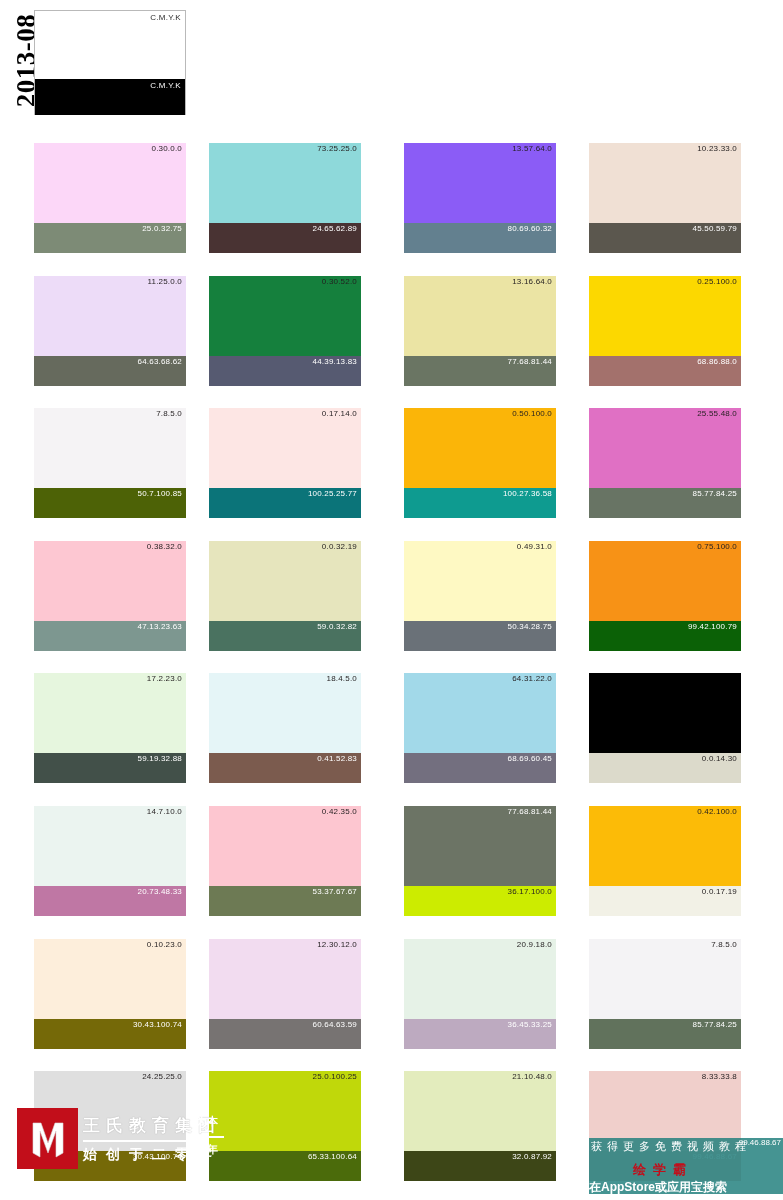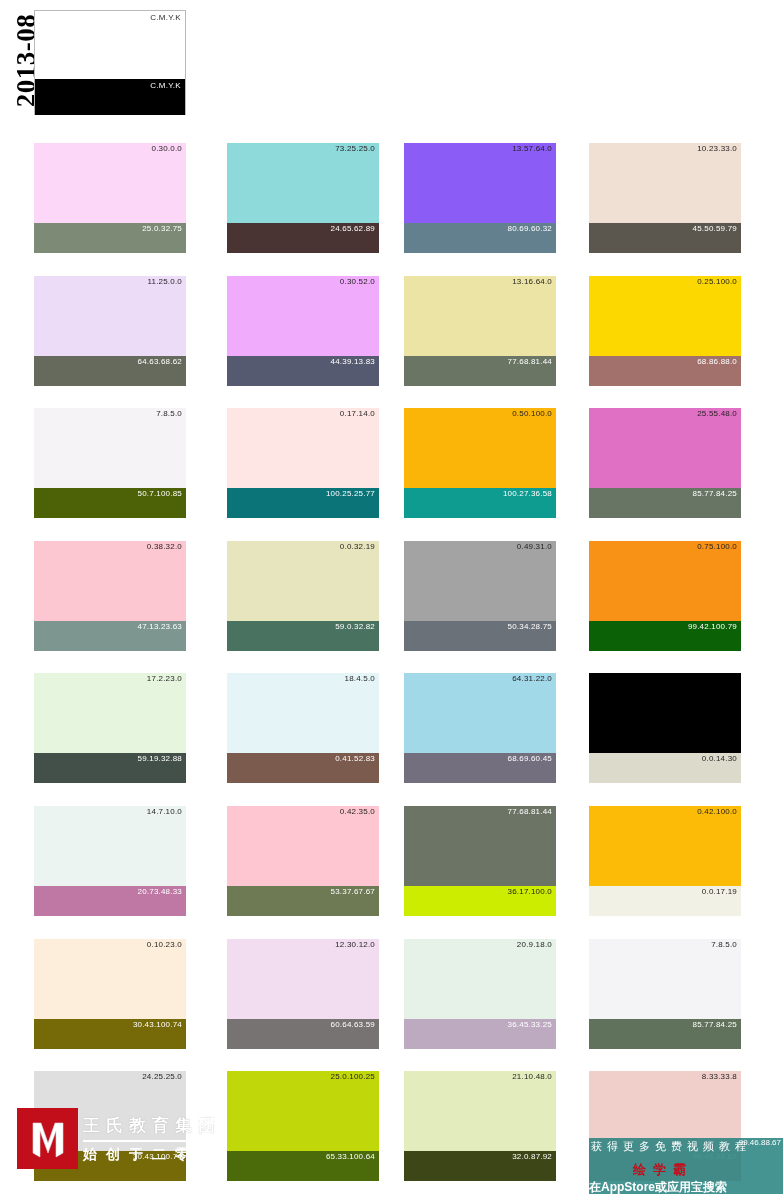--- a/index.html
+++ b/index.html
@@ -31,21 +31,21 @@
     font-family:"Liberation Sans", sans-serif;
   }
   .ref-tag.dark{color:#2a2a2a;}
   .ref-tag.light{color:#ffffff;}
 
   
   .grid{position:absolute;left:0;top:143px;width:783px;}
   .row{position:relative;height:132.6px;}
   .cell{position:absolute;width:152px;height:98px;}
   .cell.c0{left:34px;}
-  .cell.c1{left:227px;}
+  .cell.c1{left:209px;}
   .cell.c2{left:404px;}
   .cell.c3{left:589px;}
   .half{position:relative;width:100%;box-sizing:border-box;}
   .half.top{height:80px;}
   .half.bot{height:30px;}
   .code{
     position:absolute;right:4px;top:1px;
     font-size:8px;letter-spacing:.2px;
     white-space:nowrap;
     font-family:"Liberation Sans", sans-serif;
@@ -161,21 +161,21 @@
       <div class="row">
         <div class="cell c0">
           <div class="half top" style="background: rgb(237, 220, 248);">
             <span class="code dark">11.25.0.0</span>
           </div>
           <div class="half bot" style="background: rgb(102, 106, 93); padding-left: 48px;">
             <span class="code light">64.63.68.62</span>
           </div>
         </div>
         <div class="cell c1">
-          <div class="half top" style="background: #f0abfc; padding-left: 22px;">
+          <div class="half top" style="background: #15803d; padding-left: 22px;">
             <span class="code dark">0.30.52.0</span>
           </div>
           <div class="half bot" style="background: rgb(86, 90, 113);">
             <span class="code light">44.39.13.83</span>
           </div>
         </div>
         <div class="cell c2">
           <div class="half top" style="background: rgb(235, 228, 164);">
             <span class="code dark">13.16.64.0</span>
           </div>
@@ -237,21 +237,21 @@
         </div>
         <div class="cell c1">
           <div class="half top" style="background: rgb(230, 229, 189);">
             <span class="code dark">0.0.32.19</span>
           </div>
           <div class="half bot" style="background: rgb(74, 114, 96);">
             <span class="code light">59.0.32.82</span>
           </div>
         </div>
         <div class="cell c2">
-          <div class="half top" style="background: #a3a3a3; padding-left: 41px;">
+          <div class="half top" style="background: #fef9c3; padding-left: 41px;">
             <span class="code dark">0.49.31.0</span>
           </div>
           <div class="half bot" style="background: rgb(106, 113, 120);">
             <span class="code light">50.34.28.75</span>
           </div>
         </div>
         <div class="cell c3">
           <div class="half top" style="background: rgb(247, 146, 22);">
             <span class="code dark">0.75.100.0</span>
           </div>

